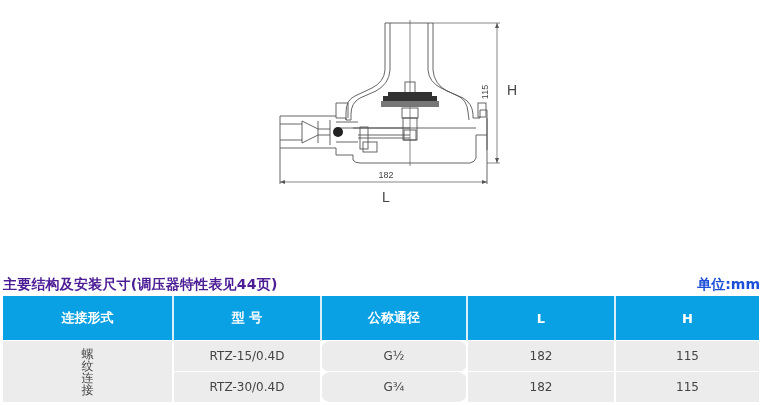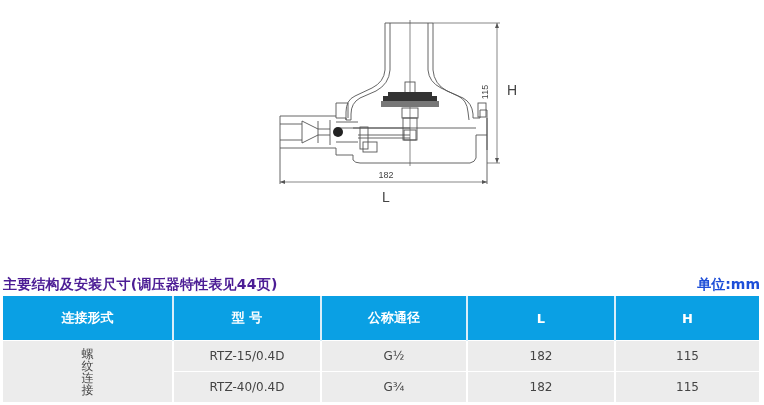--- a/index.html
+++ b/index.html
@@ -35,21 +35,21 @@
       background: #ececec; color: #444; font-size: 12px; text-align: center;
       height: 30px; padding: 0;
       border-left: 2px solid #8b5cf6; border-right: 2px solid #ffffff;
       border-top: 1px solid #ffffff;
       font-family: "DejaVu Sans", sans-serif;
     }
     table.spec td:first-child { border-left: none; }
     table.spec td:last-child { border-right: none; }
     td.vertical { line-height: 12px; font-size: 12px; padding-top: 2px; }
     td.vertical span { display: block; }
-    .frac { font-size: 11px; }
+    .frac { font-size: 11px; border-radius: 9px; }
   </style>
 </head>
 <body>
 
 <div class="drawing">
   <svg width="764" height="215" viewBox="0 0 764 215" xmlns="http://www.w3.org/2000/svg">
     <g fill="none" stroke="#555" stroke-width="0.9">
 
       <path d="M385,23 L385,70 Q384,82 372,88 L355,96 Q346,100 346,112 L346,120"></path>
       <path d="M390,23 L390,70 Q389,84 376,91 L360,98 Q351,103 351,114 L351,120"></path>
@@ -146,19 +146,19 @@
         <span>纹</span>
         <span>连</span>
         <span>接</span>
       </td>
       <td>RTZ-15/0.4D</td>
       <td class="frac">G½</td>
       <td>182</td>
       <td>115</td>
     </tr>
     <tr>
-      <td>RTZ-40/0.4D</td>
+      <td>RTZ-30/0.4D</td>
       <td class="frac">G¾</td>
       <td>182</td>
       <td>115</td>
     </tr>
   </tbody>
 </table>
 
 </body></html>

